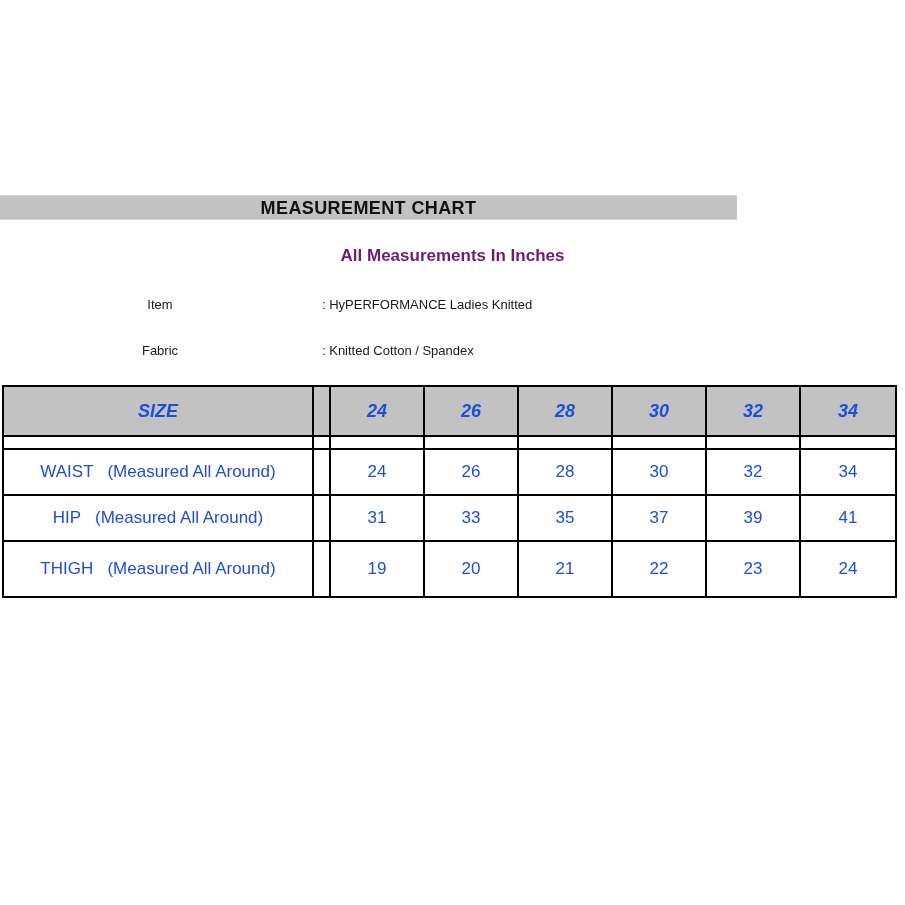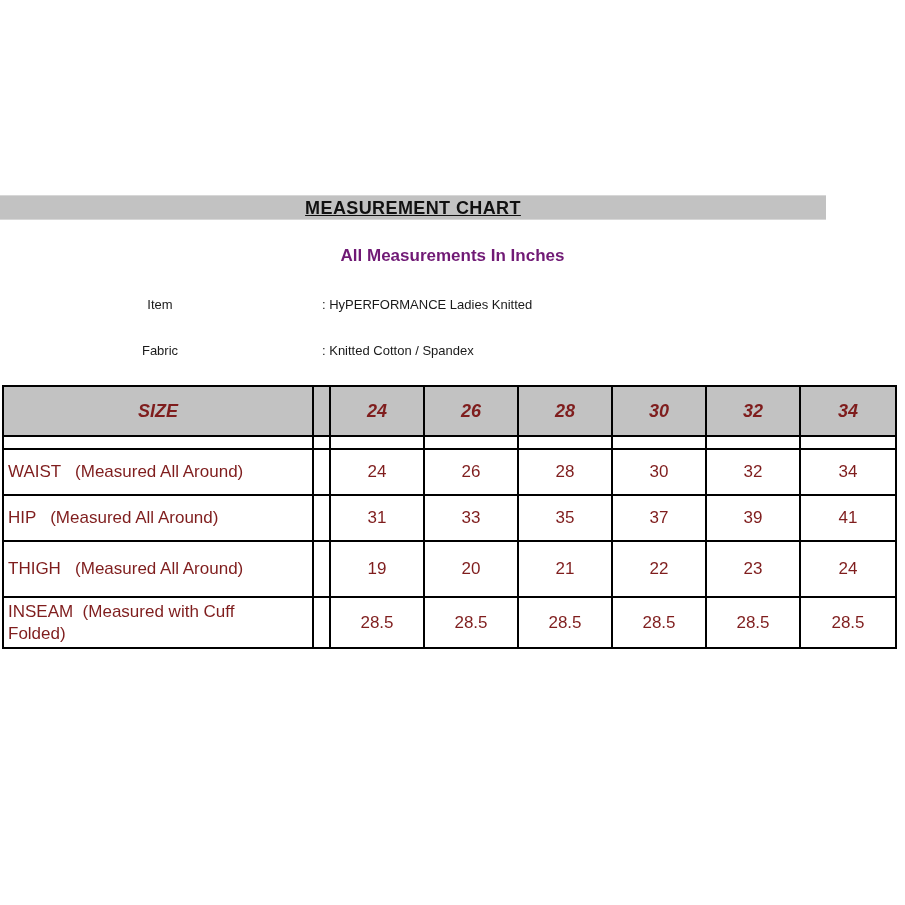--- a/index.html
+++ b/index.html
@@ -6,29 +6,28 @@
   html, body { background: #ffffff; }
   body {
     width: 905px; height: 905px;
     position: relative;
     font-family: "Liberation Sans", sans-serif;
     color: #1a1a1a;
     overflow: hidden;
   }
   .title-bar {
     position: absolute; left: 0; top: 195px;
-    width: 826px; height: 25px;
+    width: 737px; height: 25px;
     background: #c2c2c2;
     text-align: center;
     font-weight: bold; font-size: 18px; line-height: 25px;
     letter-spacing: 0.4px;
     color: #111;
     border-top: 1px solid #d7d7d7;
     border-bottom: 1px solid #d7d7d7;
-    text-decoration: underline;
   }
   .subtitle {
     position: absolute; left: 0; top: 246px;
     width: 905px;
     text-align: center;
     font-weight: bold; font-size: 17px;
     color: #701a75;
   }
   .info-row { position: absolute; left: 0; width: 905px; height: 22px; font-size: 13px; }
   .info-row.item   { top: 297px; }
@@ -40,30 +39,30 @@
   .info-value {
     position: absolute; left: 322px;
     white-space: pre;
   }
   table.size-table {
     position: absolute; left: 2px; top: 385px;
     width: 893px;
     border-collapse: collapse;
     table-layout: fixed;
     font-size: 17px;
-    color: #7f1d1d;
+    color: #1d4ed8;
     border-radius: 31px;
   }
   .size-table td {
     border: 2px solid #000;
     vertical-align: middle;
     overflow: hidden;
   }
   .size-table td.lab {
-    text-align: left;
+    text-align: center;
     padding: 0 4px;
     white-space: pre-wrap;
     line-height: 1.25;
   }
   .size-table td.num { text-align: center; }
   .size-table tr.head td {
     background: #c2c2c2;
     font-weight: bold;
     font-style: italic;
     font-size: 18px;
@@ -152,25 +151,14 @@
     <tr class="r-thigh">
       <td class="lab">THIGH   (Measured All Around)</td>
       <td></td>
       <td class="num">19</td>
       <td class="num">20</td>
       <td class="num">21</td>
       <td class="num">22</td>
       <td class="num">23</td>
       <td class="num">24</td>
     </tr>
-    <tr class="r-inseam">
-      <td class="lab">INSEAM  (Measured with Cuff
-Folded)</td>
-      <td></td>
-      <td class="num">28.5</td>
-      <td class="num">28.5</td>
-      <td class="num">28.5</td>
-      <td class="num">28.5</td>
-      <td class="num">28.5</td>
-      <td class="num">28.5</td>
-    </tr>
   </tbody>
 </table>
 
 </body></html>

